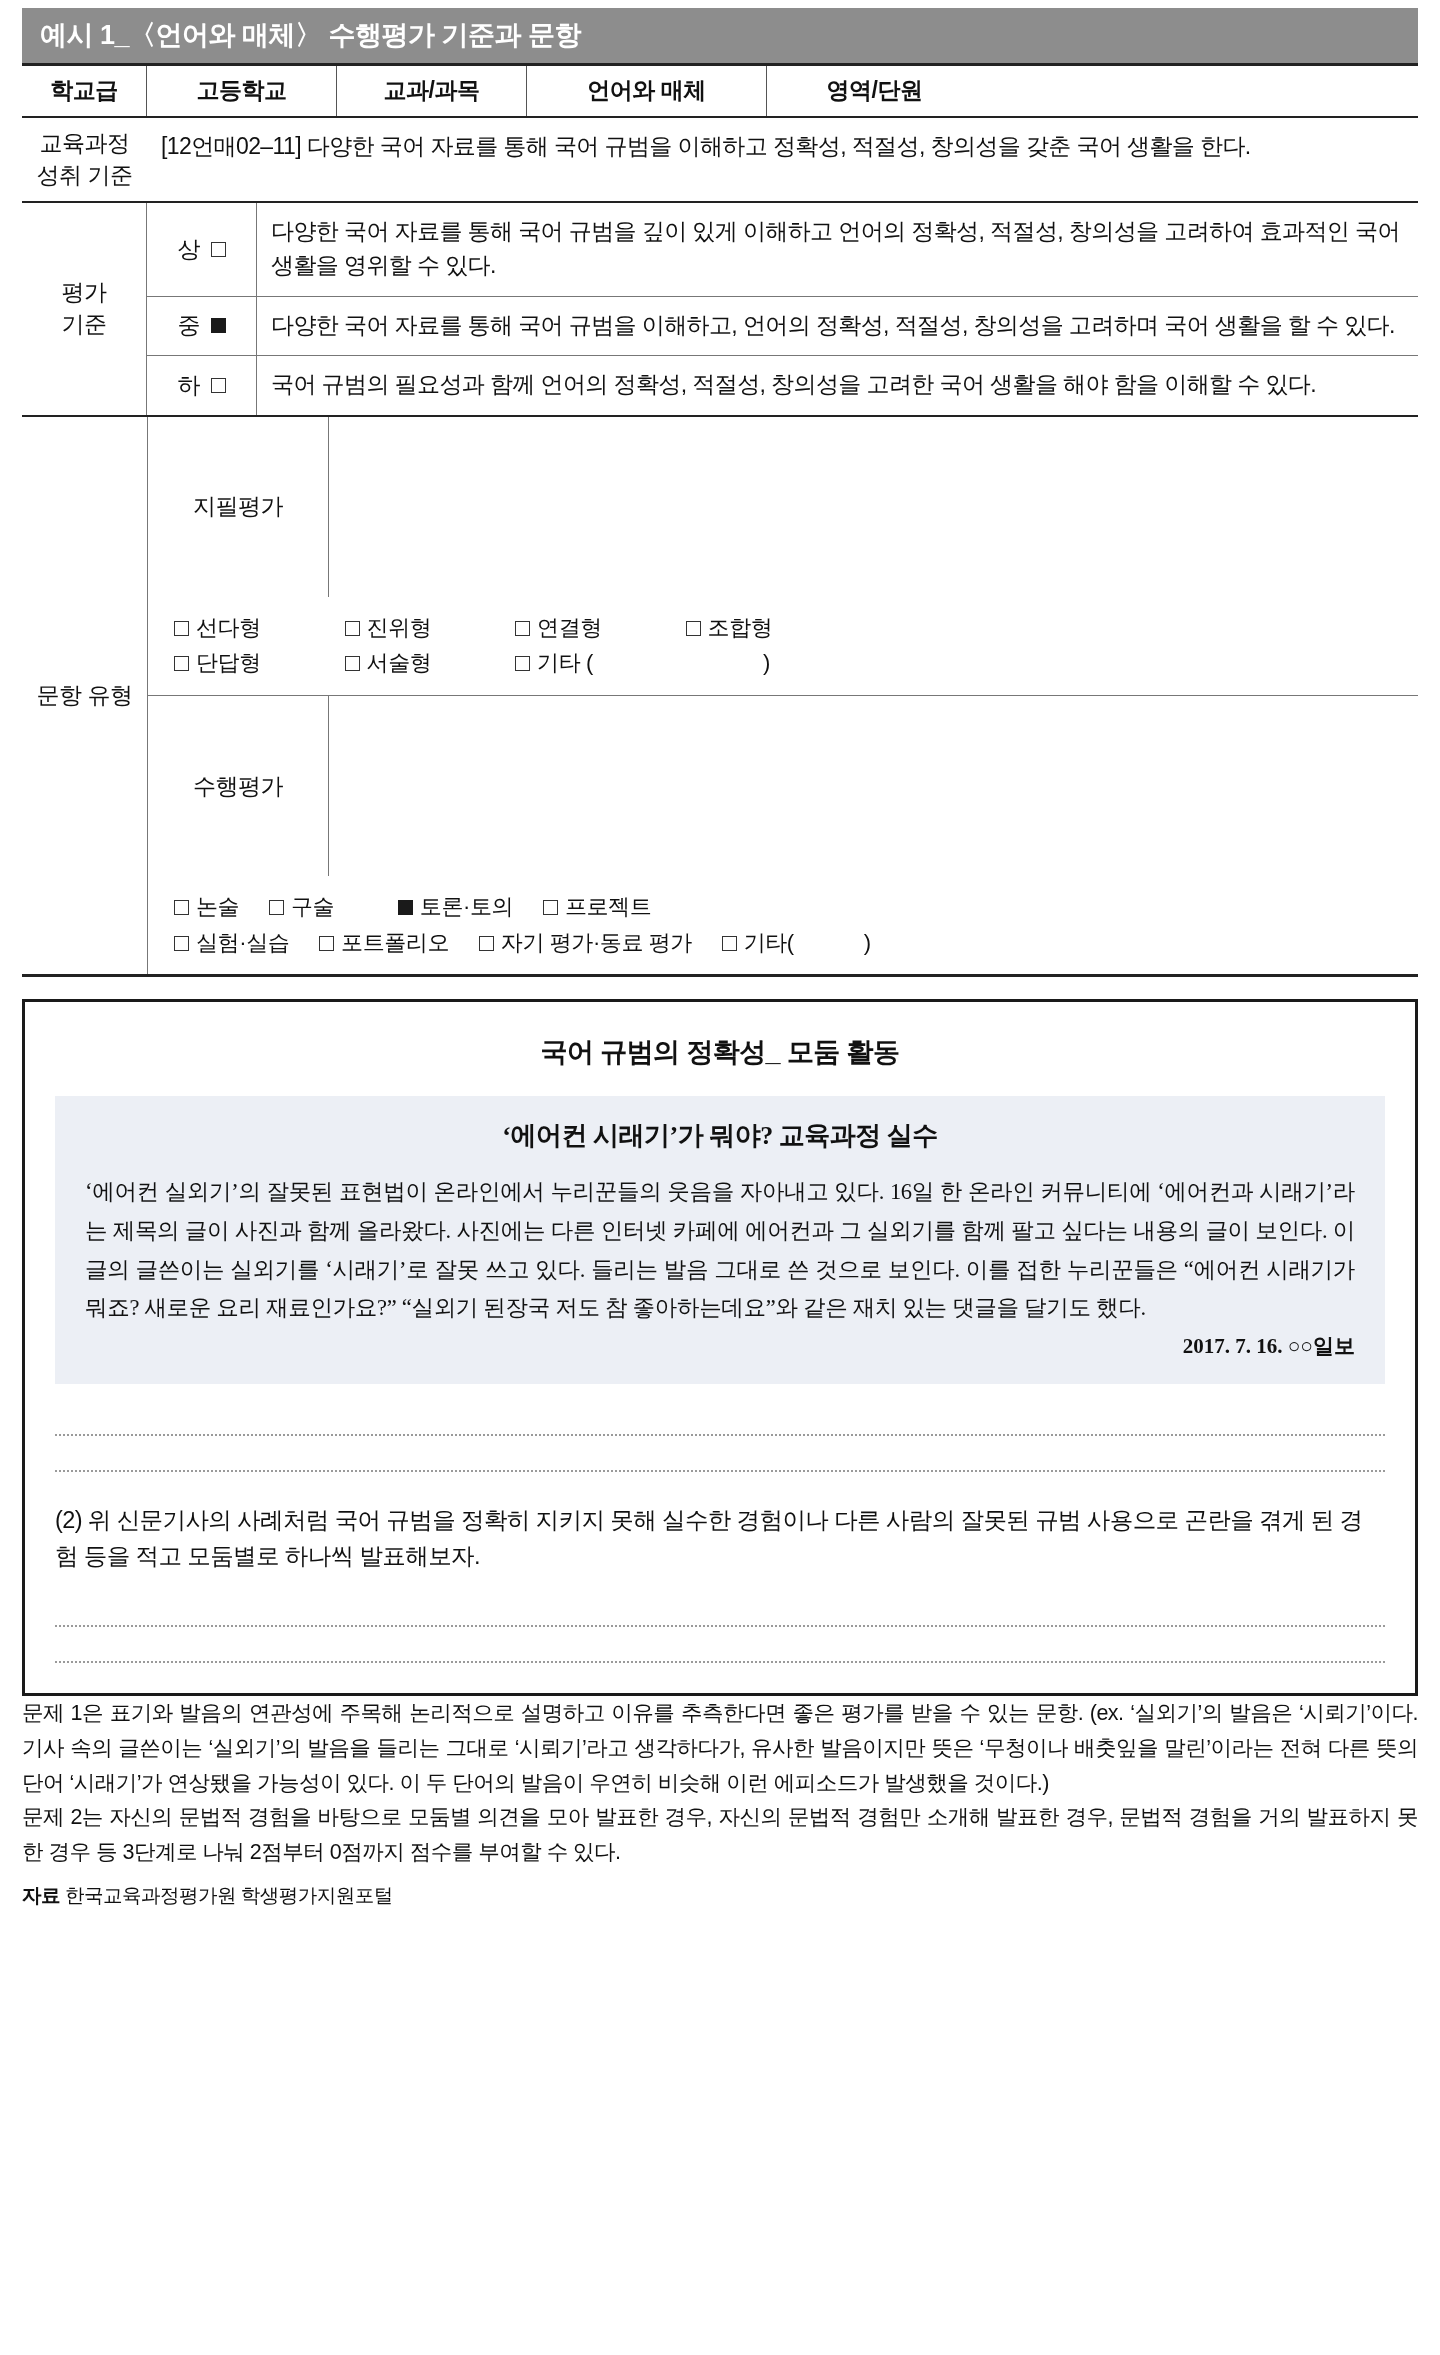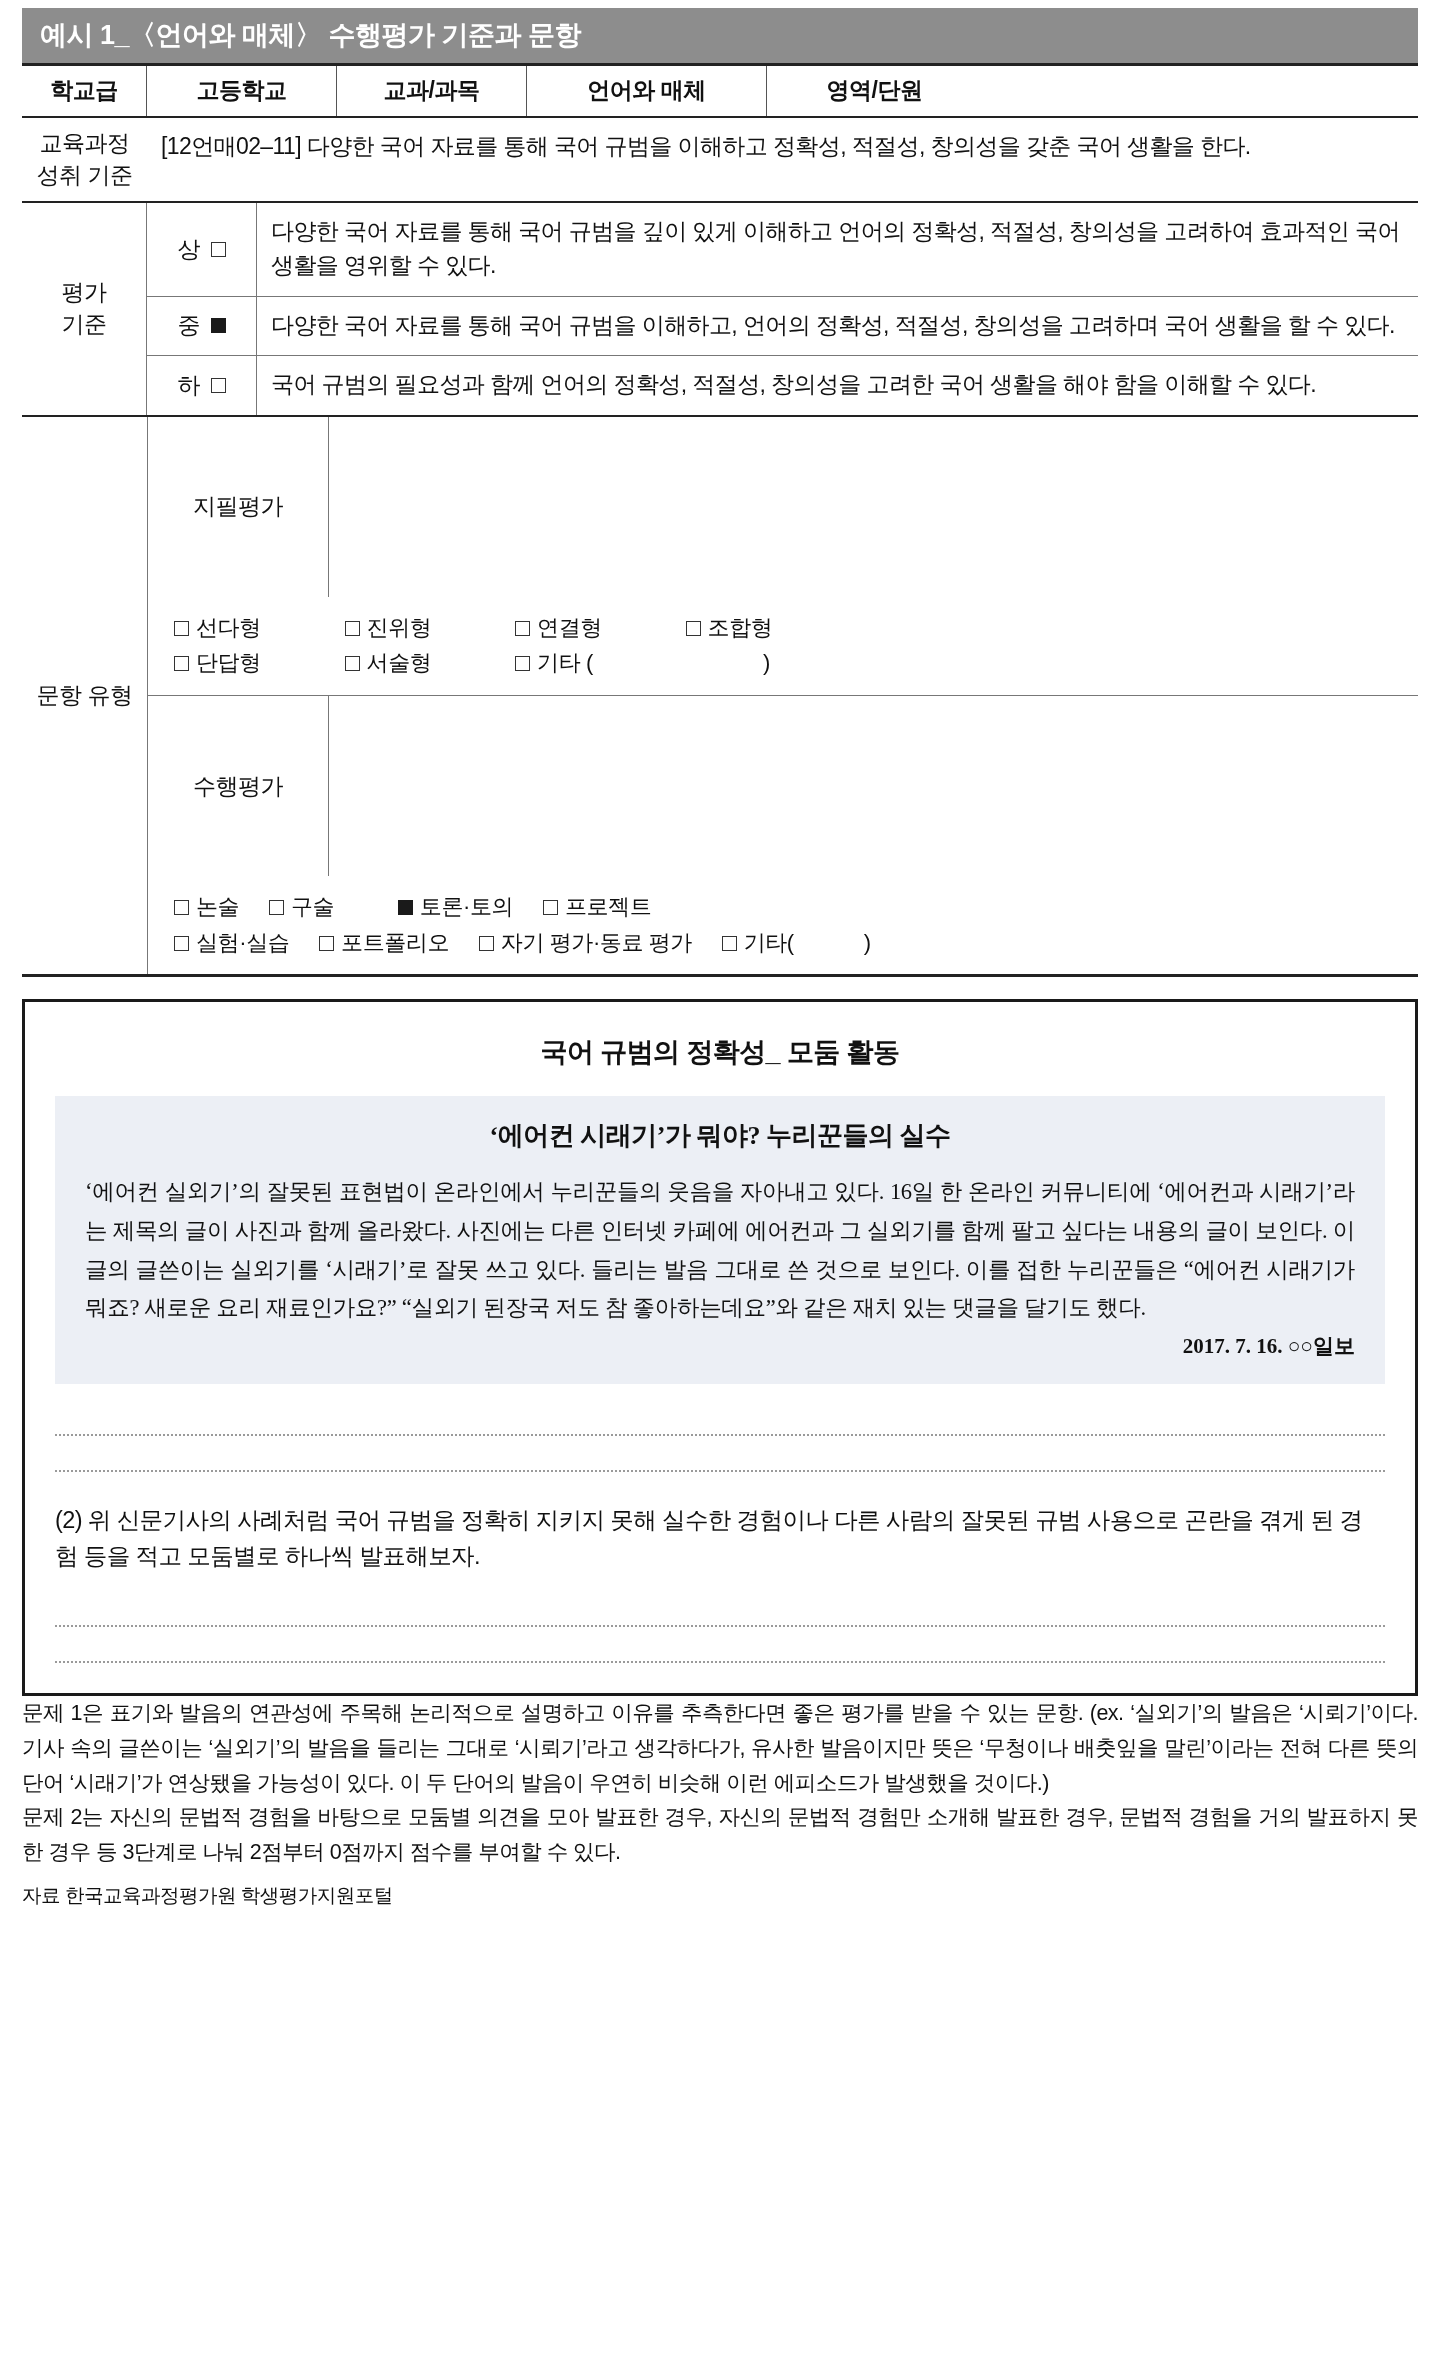--- a/index.html
+++ b/index.html
@@ -190,21 +190,21 @@
     line-height: 1.62;
     letter-spacing: -0.5px;
     text-align: justify;
   }
   .notes p { margin: 0; }
   .source {
     margin-top: 10px;
     font-size: 19.5px;
     letter-spacing: -0.5px;
   }
-  .source b { font-weight: normal; }
+  .source b { font-weight: bold; }
 </style>
 </head>
 <body>
 
 <div class="page">
 
   <div class="title-bar">예시 1_〈언어와 매체〉 수행평가 기준과 문항</div>
 
   <div>
 
@@ -292,21 +292,21 @@
         </div>
 
       </div>
     </div>
   </div>
 
   <div class="activity">
     <div class="act-title">국어 규범의 정확성_ 모둠 활동</div>
 
     <div class="article">
-      <div class="art-head">‘에어컨 시래기’가 뭐야? 누리꾼들의 실수</div>
+      <div class="art-head">‘에어컨 시래기’가 뭐야? 교육과정 실수</div>
       <div class="art-body">‘에어컨 실외기’의 잘못된 표현법이 온라인에서 누리꾼들의 웃음을 자아내고 있다. 16일 한 온라인 커뮤니티에 ‘에어컨과 시래기’라는 제목의 글이 사진과 함께 올라왔다. 사진에는 다른 인터넷 카페에 에어컨과 그 실외기를 함께 팔고 싶다는 내용의 글이 보인다. 이 글의 글쓴이는 실외기를 ‘시래기’로 잘못 쓰고 있다. 들리는 발음 그대로 쓴 것으로 보인다. 이를 접한 누리꾼들은 “에어컨 시래기가 뭐죠? 새로운 요리 재료인가요?” “실외기 된장국 저도 참 좋아하는데요”와 같은 재치 있는 댓글을 달기도 했다.</div>
       <div class="art-source">2017. 7. 16. ○○일보</div>
     </div>
 
     <div class="writing-line first"></div>
     <div class="writing-line"></div>
 
     <div class="q">(2) 위 신문기사의 사례처럼 국어 규범을 정확히 지키지 못해 실수한 경험이나 다른 사람의 잘못된 규범 사용으로 곤란을 겪게 된 경험 등을 적고 모둠별로 하나씩 발표해보자.</div>
     <div class="writing-line first"></div>
     <div class="writing-line"></div>

